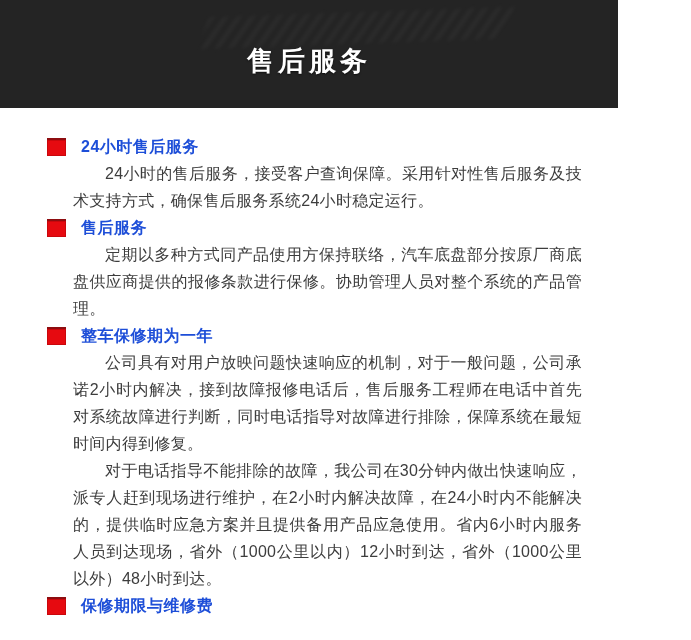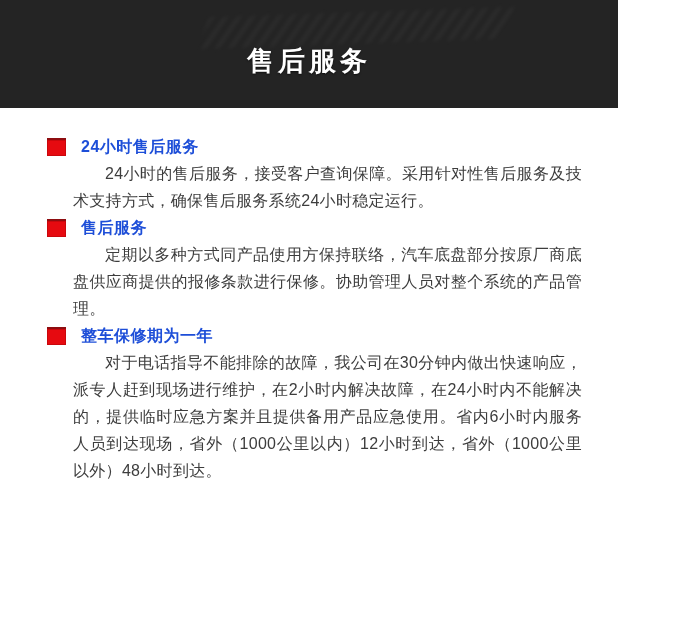--- a/index.html
+++ b/index.html
@@ -109,20 +109,25 @@
         <h2 class="heading">售后服务</h2>
       </div>
       <p class="para">定期以多种方式同产品使用方保持联络，汽车底盘部分按原厂商底盘供应商提供的报修条款进行保修。协助管理人员对整个系统的产品管理。</p>
     </section>
 
     <section>
       <div class="heading-row">
         <span class="bullet"></span>
         <h2 class="heading">整车保修期为一年</h2>
       </div>
+      <p class="para">公司具有对用户放映问题快速响应的机制，对于一般问题，公司承诺2小时内解决，接到故障报修电话后，售后服务工程师在电话中首先对系统故障进行判断，同时电话指导对故障进行排除，保障系统在最短时间内得到修复。</p>
       <p class="para">对于电话指导不能排除的故障，我公司在30分钟内做出快速响应，派专人赶到现场进行维护，在2小时内解决故障，在24小时内不能解决的，提供临时应急方案并且提供备用产品应急使用。省内6小时内服务人员到达现场，省外（1000公里以内）12小时到达，省外（1000公里以外）48小时到达。</p>
     </section>
 
     <section>
+      <div class="heading-row">
+        <span class="bullet"></span>
+        <h2 class="heading">保修期限与维修费</h2>
+      </div>
     </section>
 
   </div>
 </div>
 
 </body></html>

